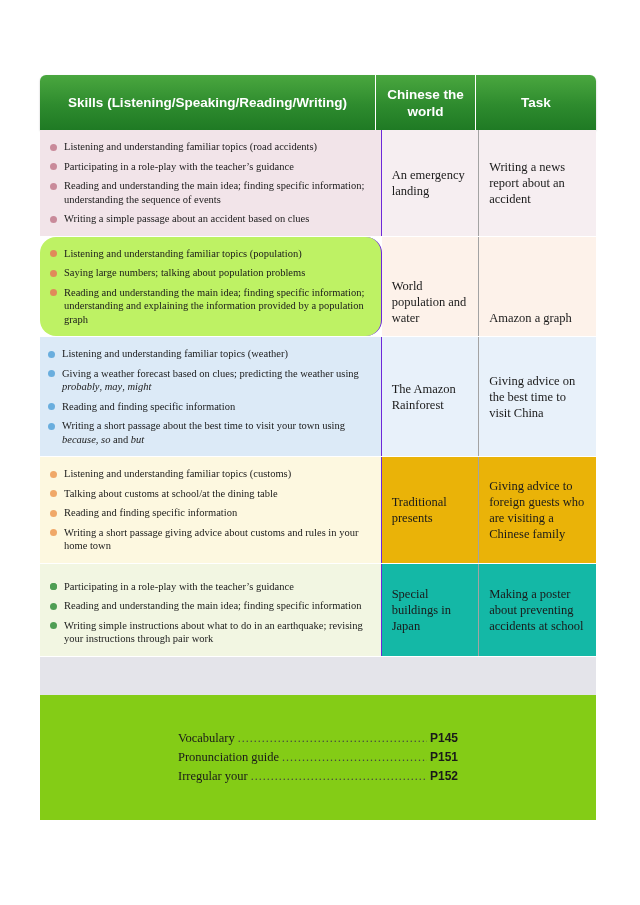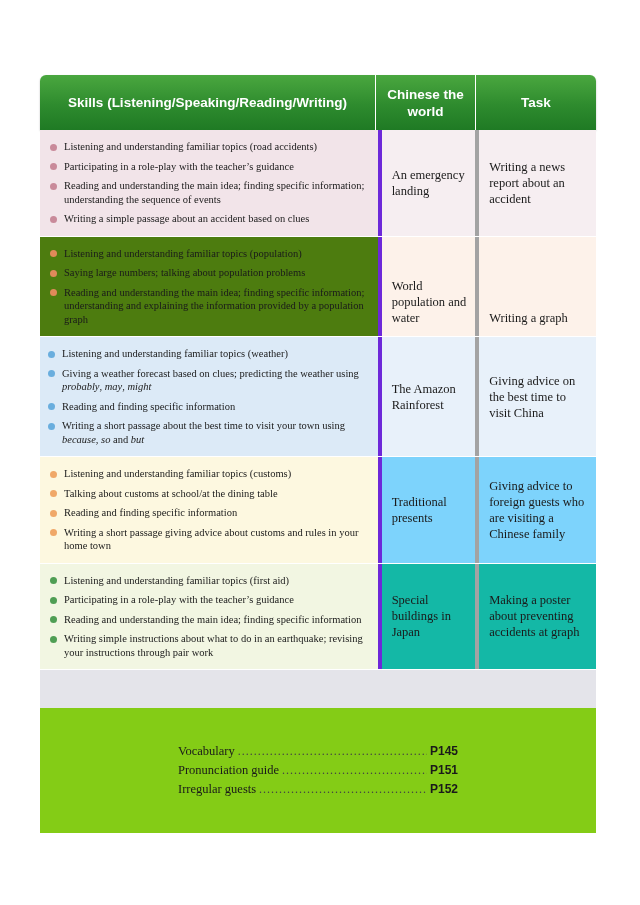--- a/index.html
+++ b/index.html
@@ -49,22 +49,22 @@
 
   
   .row {
     display: flex;
     border-bottom: 1px solid #ffffff;
   }
   .cell {
     box-sizing: border-box;
     padding: 10px 8px 10px 10px;
   }
-  .cell.skills { width: 352px; border-right: 4px solid #6d28d9; }
-  .cell.world  { width: 100px; border-right: 4px solid #a3a3a3;
+  .cell.skills { width: 352px; border-right: 1px solid #6d28d9; }
+  .cell.world  { width: 100px; border-right: 1px solid #a3a3a3;
                  display: flex; align-items: center; }
   .cell.task   { width: 120px; display: flex; align-items: center; }
 
   .world-text, .task-text {
     font-size: 12.5px;
     line-height: 16px;
     color: #1a1a1a;
   }
 
   ul.skill-list {
@@ -89,28 +89,28 @@
     height: 7px;
     border-radius: 50%;
     display: block;
   }
   em { font-style: italic; }
 
   
   .r0 .cell.skills { background: #f2e4e9; }
   .r0 .cell.world, .r0 .cell.task { background: #f6eef1; }
 
-  .r1 .cell.skills { background: #4d7c0f; }
+  .r1 .cell.skills { background: #bef264; border-radius: 16px; }
   .r1 .cell.world, .r1 .cell.task { background: #fdf2ea; align-items: flex-end; }
 
   .r2 .cell.skills { background: #dceaf7; padding-left: 8px; }
   .r2 .cell.world, .r2 .cell.task { background: #e8f1fa; }
 
   .r3 .cell.skills { background: #fdf8e0; }
-  .r3 .cell.world, .r3 .cell.task { background: #7dd3fc; font-family: Liberation Serif, serif; }
+  .r3 .cell.world, .r3 .cell.task { background: #eab308; font-family: Liberation Serif, serif; }
 
   .r4 .cell.skills { background: #f2f6e2; }
   .r4 .cell.world, .r4 .cell.task { background: #14b8a6; }
 
   
   .spacer-band {
     height: 38px;
     background: #e4e4ea;
   }
 
@@ -180,21 +180,21 @@
           <ul class="skill-list">
             <li><span class="bullet" style="background: rgb(224, 138, 90);"></span><span>Listening and understanding familiar topics (population)</span></li>
             <li><span class="bullet" style="background: rgb(224, 138, 90);"></span><span>Saying large numbers; talking about population problems</span></li>
             <li><span class="bullet" style="background: rgb(224, 138, 90);"></span><span>Reading and understanding the main idea; finding specific information; understanding and explaining the information provided by a population graph</span></li>
           </ul>
         </div>
         <div class="cell world">
           <div class="world-text">World population and water</div>
         </div>
         <div class="cell task">
-          <div class="task-text">Writing a graph</div>
+          <div class="task-text">Amazon a graph</div>
         </div>
       </div>
       <div class="row r2">
         <div class="cell skills">
           <ul class="skill-list">
             <li><span class="bullet" style="background: rgb(106, 174, 222);"></span><span>Listening and understanding familiar topics (weather)</span></li>
             <li><span class="bullet" style="background: rgb(106, 174, 222);"></span><span>Giving a weather forecast based on clues; predicting the weather using <em>probably</em>, <em>may</em>, <em>might</em></span></li>
             <li><span class="bullet" style="background: rgb(106, 174, 222);"></span><span>Reading and finding specific information</span></li>
             <li><span class="bullet" style="background: rgb(106, 174, 222);"></span><span>Writing a short passage about the best time to visit your town using <em>because</em>, <em>so</em> and <em>but</em></span></li>
           </ul>
@@ -218,50 +218,50 @@
         <div class="cell world">
           <div class="world-text">Traditional presents</div>
         </div>
         <div class="cell task">
           <div class="task-text">Giving advice to foreign guests who are visiting a Chinese family</div>
         </div>
       </div>
       <div class="row r4">
         <div class="cell skills">
           <ul class="skill-list">
-            <li><span class="bullet" style="background: rgb(79, 158, 84);"></span><span>Listening and understanding familiar topics (first aid)</span></li>
+            <li><span class="bullet" style="background: rgb(79, 158, 84);"></span></li>
             <li><span class="bullet" style="background: rgb(79, 158, 84);"></span><span>Participating in a role-play with the teacher’s guidance</span></li>
             <li><span class="bullet" style="background: rgb(79, 158, 84);"></span><span>Reading and understanding the main idea; finding specific information</span></li>
             <li><span class="bullet" style="background: rgb(79, 158, 84);"></span><span>Writing simple instructions about what to do in an earthquake; revising your instructions through pair work</span></li>
           </ul>
         </div>
         <div class="cell world">
           <div class="world-text">Special buildings in Japan</div>
         </div>
         <div class="cell task">
-          <div class="task-text">Making a poster about preventing accidents at graph</div>
+          <div class="task-text">Making a poster about preventing accidents at school</div>
         </div>
       </div>
     </div>
 
   <div class="spacer-band"></div>
 
   <div class="footer-block">
     <div class="index-list" id="index-container">
         <div class="index-row">
           <span class="index-label">Vocabulary</span>
           <span class="index-dots">................................................................................</span>
           <span class="index-page">P145</span>
         </div>
         <div class="index-row">
           <span class="index-label">Pronunciation guide</span>
           <span class="index-dots">................................................................................</span>
           <span class="index-page">P151</span>
         </div>
         <div class="index-row">
-          <span class="index-label">Irregular guests</span>
+          <span class="index-label">Irregular your</span>
           <span class="index-dots">................................................................................</span>
           <span class="index-page">P152</span>
         </div>
       </div>
   </div>
 
 </div>
 
 </body></html>

